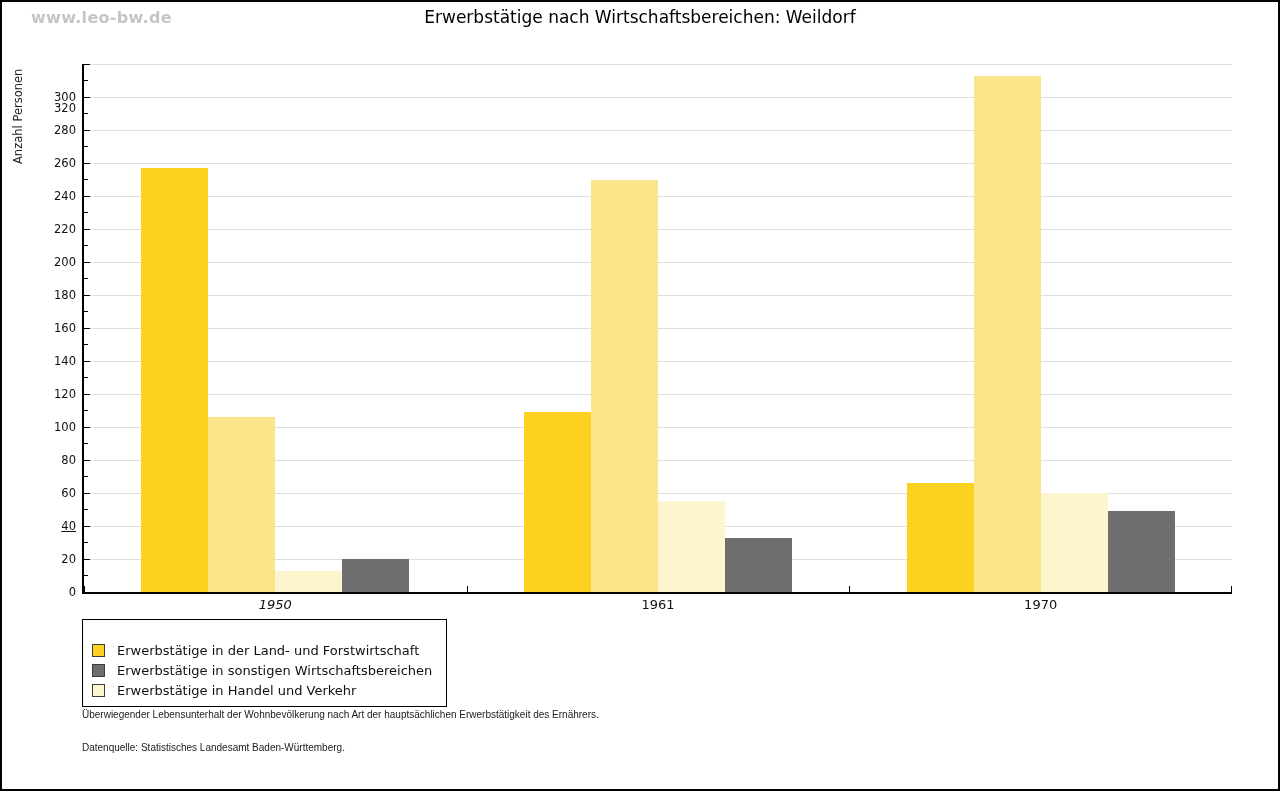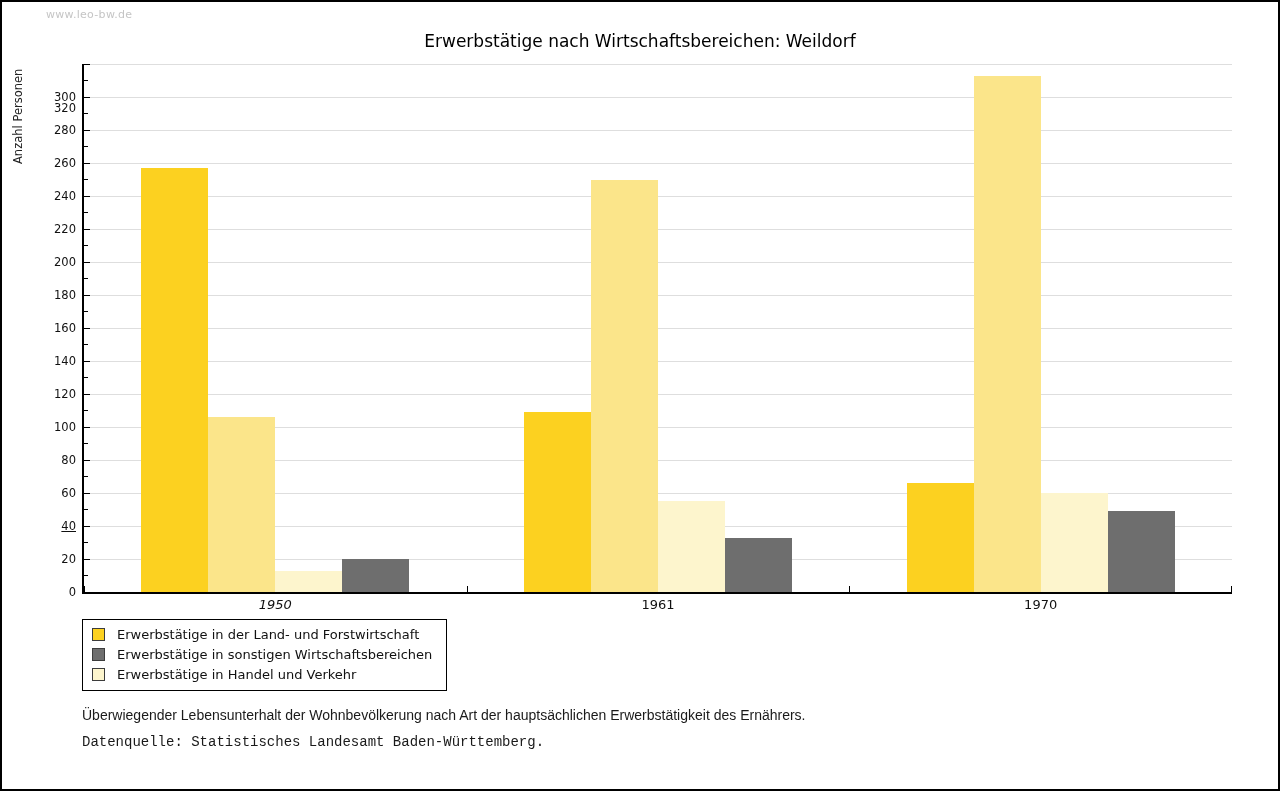--- a/index.html
+++ b/index.html
@@ -3,26 +3,26 @@
 <meta charset="utf-8">
 <style>
   html,body { margin:0; padding:0; background:#888; }
   * { box-sizing:border-box; }
   #frame {
     position:relative; width:1280px; height:791px;
     background:#ffffff; border:2px solid #000000;
     font-family:"DejaVu Sans", sans-serif; overflow:hidden;
   }
   .watermark {
-    position:absolute; left:44px; top:6px;
-    font-size:11px; color:#c5c5c5; letter-spacing:0.3px;
+    position:absolute; left:29px; top:6px;
+    font-size:16px; color:#c5c5c5; letter-spacing:0.3px;font-weight:bold;
   }
   .chart-title {
     position:absolute; left:0; top:5px; width:100%;
-    text-align:center; font-size:17px; color:#000;margin-top:24px;
+    text-align:center; font-size:17px; color:#000;
   }
   .y-axis-title {
     position:absolute; left:9px; top:162px;
     transform:rotate(-90deg); transform-origin:0 0;
     font-size:11.5px; color:#222; white-space:nowrap;
   }
   #plot {
     position:absolute; left:80px; top:62px; width:1150px; height:530px;
     border-left:2px solid #000; border-bottom:2px solid #000;
   }
@@ -36,33 +36,33 @@
   }
   .xtick { position:absolute; bottom:0; width:1px; height:6px; background:#000; }
   .bar { position:absolute; bottom:0; }
   .xlabel {
     position:absolute; top:calc(100% + 5px); transform:translateX(-50%);
     font-size:13px; color:#111;
   }
   #legend {
     position:absolute; left:80px; top:617px;
     border:1.5px solid #000; background:#fff;
-    padding:5px 14px 6px 9px;
+    padding:21px 14px 6px 9px;
   }
   .legend-item { display:flex; align-items:center; height:19.8px; }
   .legend-swatch {
     width:13px; height:13px; border:1px solid #3c3c3c; margin-right:12px; flex:0 0 auto;
   }
   .legend-label { font-size:13px; color:#111; white-space:nowrap; }
   #footer {
     position:absolute; left:80px; top:706px; width:1100px;
-    font-family:"Liberation Sans", sans-serif; font-size:14px;
+    font-family:"Liberation Sans", sans-serif; font-size:10px;
     color:#1a1a1a; line-height:14px;
   }
-  .source-line { margin-top:13px;font-family:Liberation Mono, monospace; }
+  .source-line { margin-top:19px; }
 </style>
 </head>
 <body>
 
 <div id="frame">
   <div class="watermark">www.leo-bw.de</div>
   <div class="chart-title">Erwerbstätige nach Wirtschaftsbereichen: Weildorf</div>
   <div class="y-axis-title">Anzahl Personen</div>
 
   <div id="plot">

